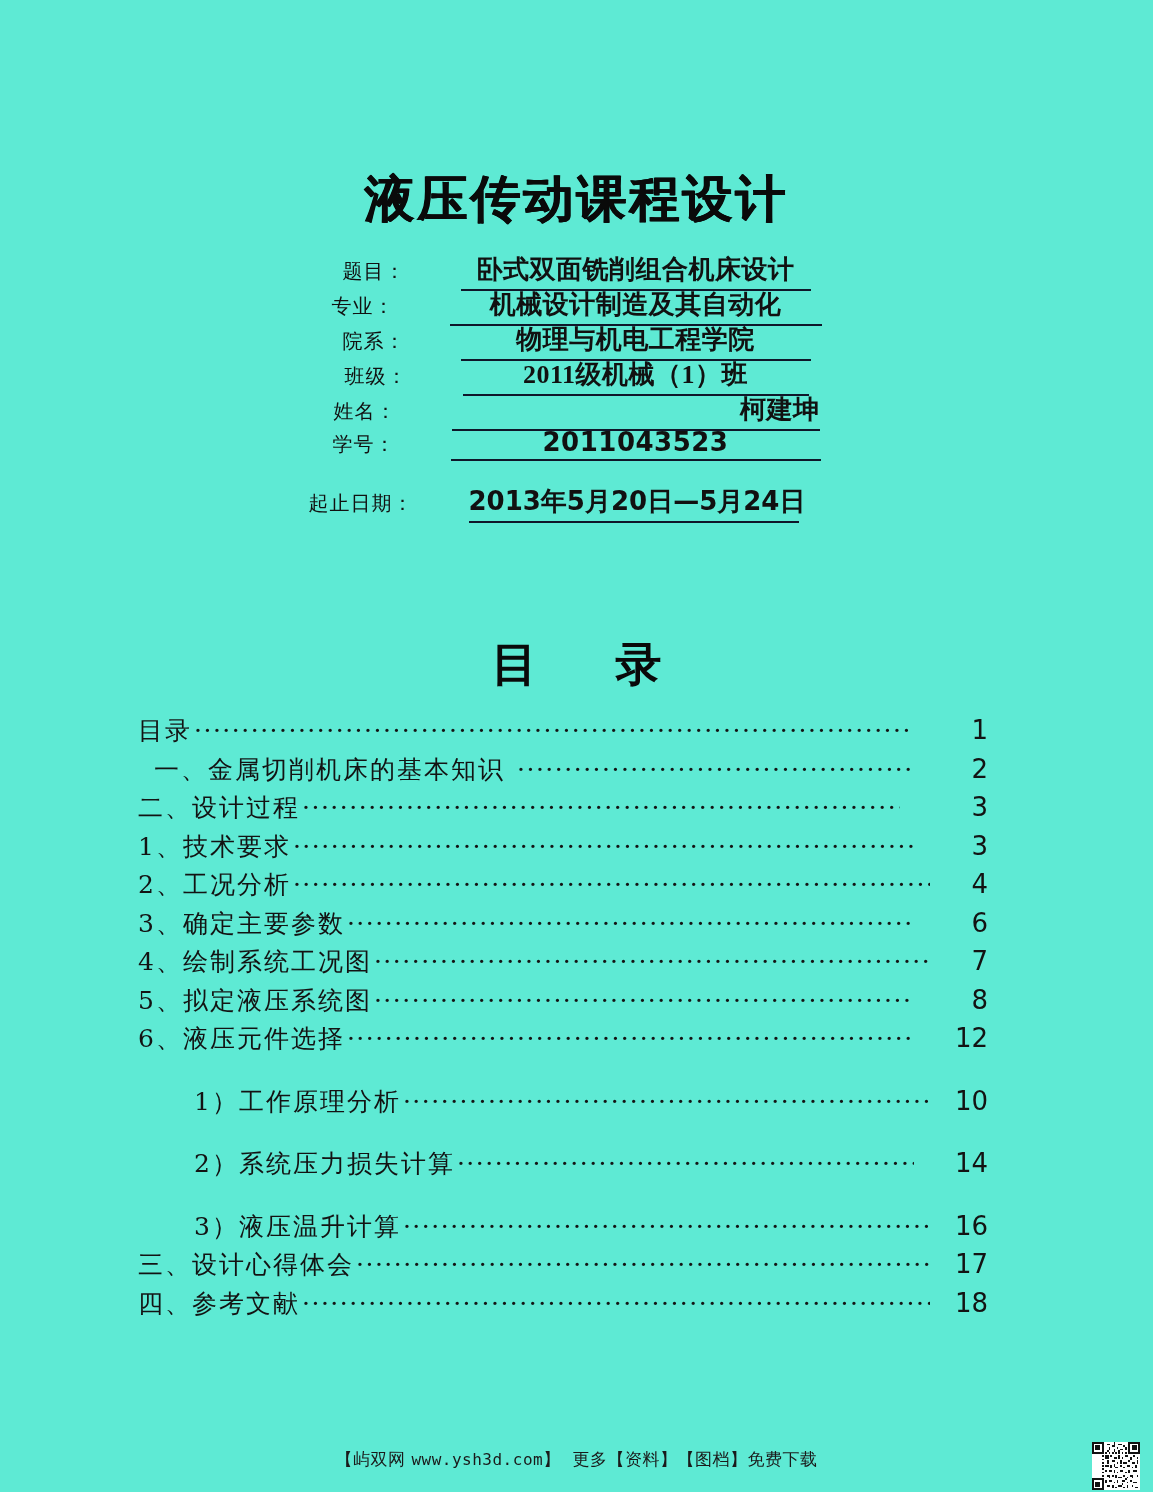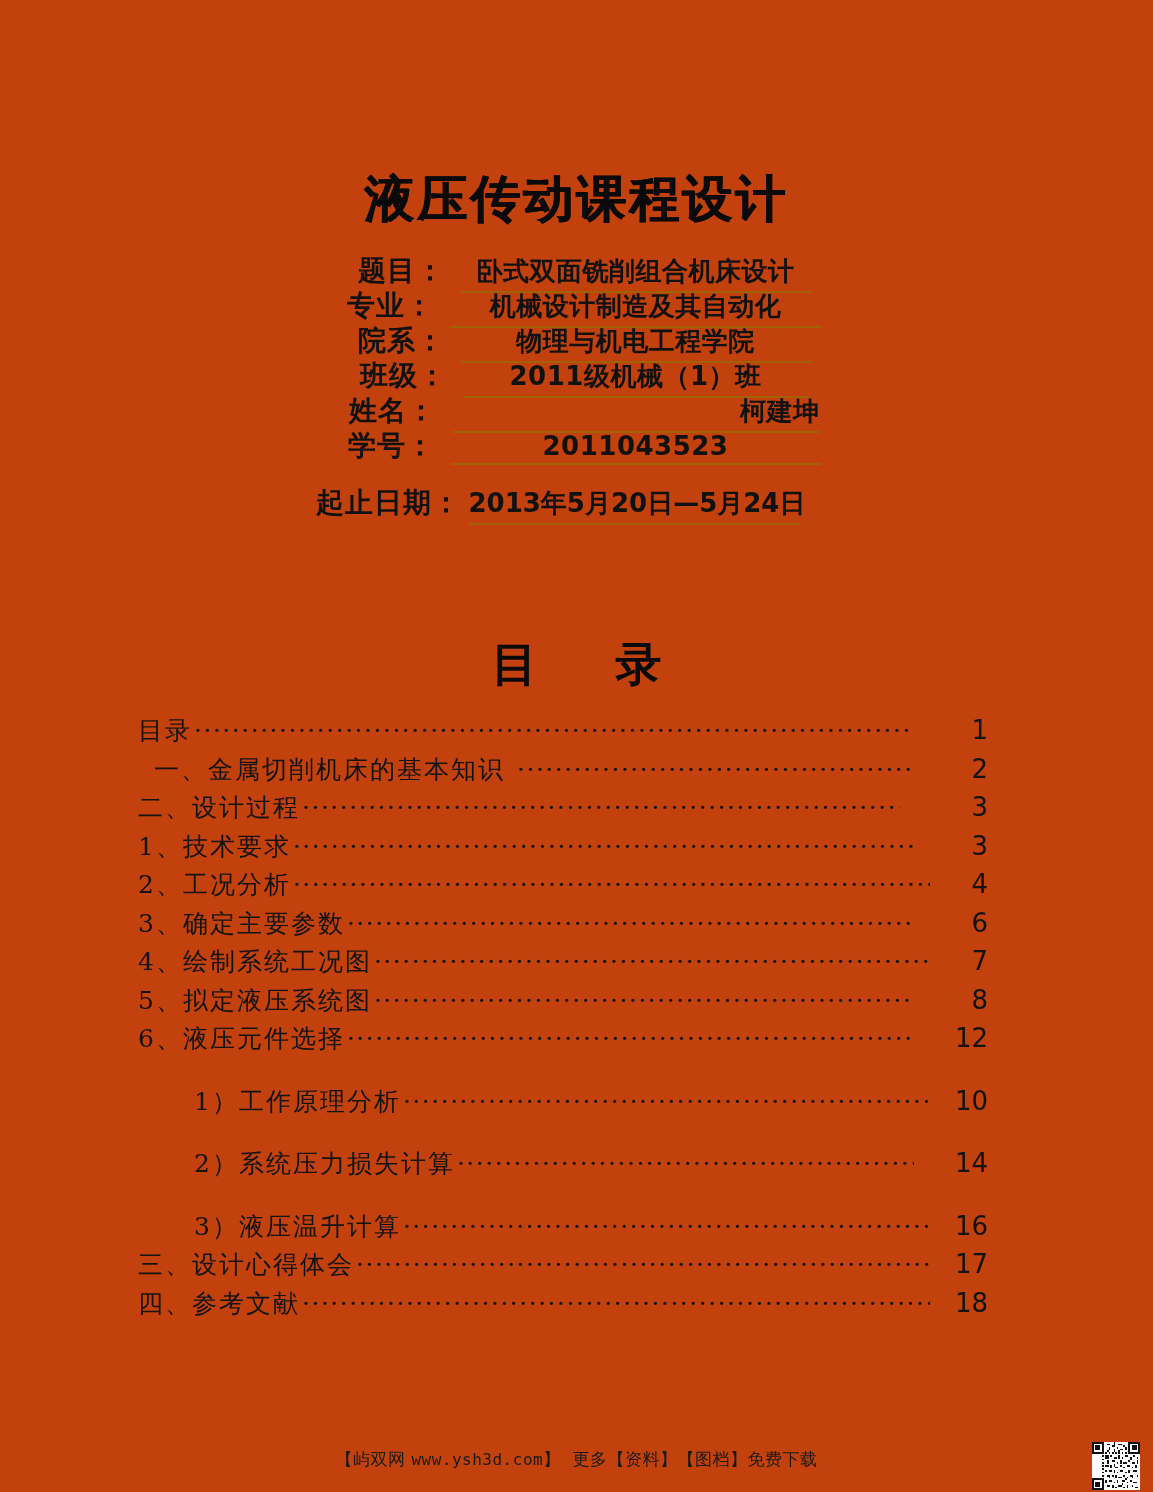--- a/index.html
+++ b/index.html
@@ -13,21 +13,21 @@
     height: 1492px;
     position: relative;
     font-family: "DejaVu Sans", "Liberation Sans", sans-serif;
     color: #111111;
     overflow: hidden;
   }
 
   .page {
     position: absolute;
     inset: 0;
-    background: #c2410c;
+    background: #5eead4;
   }
 
   
   .doc-title {
     position: absolute;
     top: 166px;
     left: 0;
     width: 1153px;
     text-align: center;
     font-family: "DejaVu Serif", "Liberation Serif", serif;
@@ -51,45 +51,45 @@
     align-items: baseline;
     justify-content: center;
     height: 35px;
     white-space: nowrap;
   }
   .field-inner {
     display: flex;
     align-items: baseline;
   }
   .field-label {
-    font-size: 28px;
-    font-weight: 700;
+    font-size: 20px;
+    font-weight: 400;
     letter-spacing: 1px;
-    text-align: center;
+    text-align: left;
     flex: 0 0 auto;
   }
   .field-value {
     font-size: 26px;
     font-weight: 600;
     letter-spacing: 0.5px;
-    border-bottom: 2px solid #a16207;
+    border-bottom: 2px solid #0f172a;
     text-align: center;
     padding-bottom: 2px;
     flex: 0 0 auto;
   }
 
   
   .row-title   .field-label { width: 118px; }
   .row-title   .field-value { width: 350px; }
   .row-dept    .field-label { width: 118px; }
   .row-dept    .field-value { width: 350px; }
   .row-major   .field-label { width: 118px; }
   .row-major   .field-value { width: 372px; }
   .row-class   .field-label { width: 118px; }
-  .row-class   .field-value { width: 346px; }
+  .row-class   .field-value { width: 346px; font-family: Liberation Serif, serif; }
   .row-name    .field-label { width: 118px; }
   .row-name    .field-value { width: 368px; text-align: right; }
   .row-id      .field-label { width: 118px; }
   .row-id      .field-value { width: 370px; }
 
   .row-teacher { margin-top: 22px; }
   .row-teacher .field-inner { margin-left: -74px; }
   .row-teacher .field-label { width: 180px; }
   .row-teacher .field-value { width: 288px; }
 

